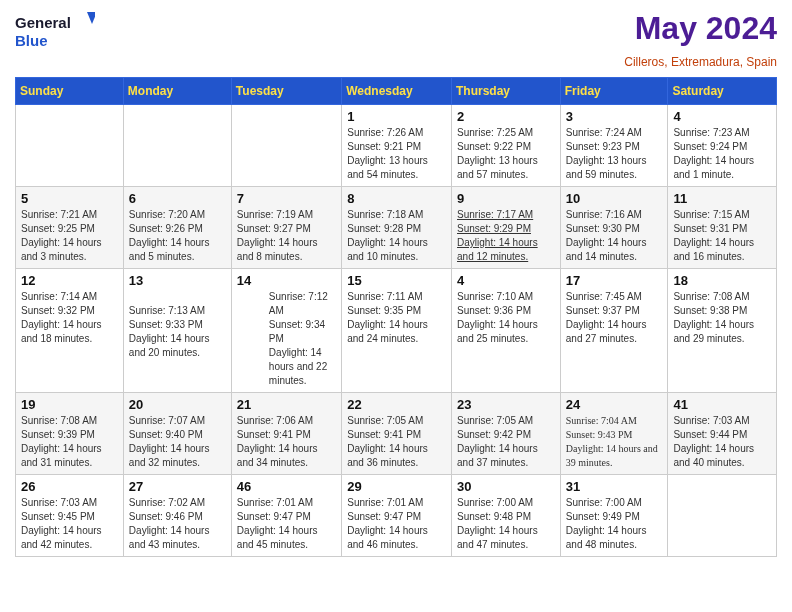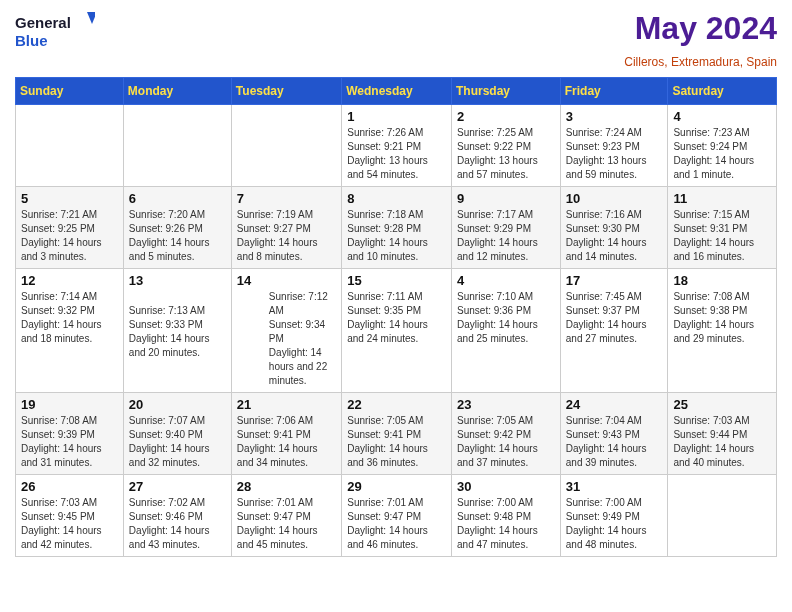--- a/index.html
+++ b/index.html
@@ -98,21 +98,21 @@
 Daylight: 14 hours and 8 minutes.</div>
           </td>
           <td>
             <div class="cell-date">8</div>
             <div class="cell-info" style="white-space: pre-line;">Sunrise: 7:18 AM
 Sunset: 9:28 PM
 Daylight: 14 hours and 10 minutes.</div>
           </td>
           <td>
             <div class="cell-date">9</div>
-            <div class="cell-info" style="white-space: pre-line;">Sunrise: 7:17 AM
+            <div class="cell-info" style="white-space: pre-line; text-decoration: underline;">Sunrise: 7:17 AM
 Sunset: 9:29 PM
 Daylight: 14 hours and 12 minutes.</div>
           </td>
           <td>
             <div class="cell-date">10</div>
             <div class="cell-info" style="white-space: pre-line;">Sunrise: 7:16 AM
 Sunset: 9:30 PM
 Daylight: 14 hours and 14 minutes.</div>
           </td>
           <td>
@@ -192,46 +192,46 @@
 Daylight: 14 hours and 36 minutes.</div>
           </td>
           <td>
             <div class="cell-date">23</div>
             <div class="cell-info" style="white-space: pre-line;">Sunrise: 7:05 AM
 Sunset: 9:42 PM
 Daylight: 14 hours and 37 minutes.</div>
           </td>
           <td>
             <div class="cell-date">24</div>
-            <div class="cell-info" style="white-space: pre-line;">Sunrise: 7:04 AM
+            <div class="cell-info" style="white-space: pre-line; font-family: Liberation Serif, serif;">Sunrise: 7:04 AM
 Sunset: 9:43 PM
 Daylight: 14 hours and 39 minutes.</div>
           </td>
           <td>
-            <div class="cell-date">25</div>
+            <div class="cell-date">41</div>
             <div class="cell-info" style="white-space: pre-line;">Sunrise: 7:03 AM
 Sunset: 9:44 PM
 Daylight: 14 hours and 40 minutes.</div>
           </td>
         </tr>
         <tr>
           <td>
             <div class="cell-date">26</div>
             <div class="cell-info" style="white-space: pre-line;">Sunrise: 7:03 AM
 Sunset: 9:45 PM
 Daylight: 14 hours and 42 minutes.</div>
           </td>
           <td>
             <div class="cell-date">27</div>
             <div class="cell-info" style="white-space: pre-line;">Sunrise: 7:02 AM
 Sunset: 9:46 PM
 Daylight: 14 hours and 43 minutes.</div>
           </td>
           <td>
-            <div class="cell-date">28</div>
+            <div class="cell-date">46</div>
             <div class="cell-info" style="white-space: pre-line;">Sunrise: 7:01 AM
 Sunset: 9:47 PM
 Daylight: 14 hours and 45 minutes.</div>
           </td>
           <td>
             <div class="cell-date">29</div>
             <div class="cell-info" style="white-space: pre-line;">Sunrise: 7:01 AM
 Sunset: 9:47 PM
 Daylight: 14 hours and 46 minutes.</div>
           </td>

